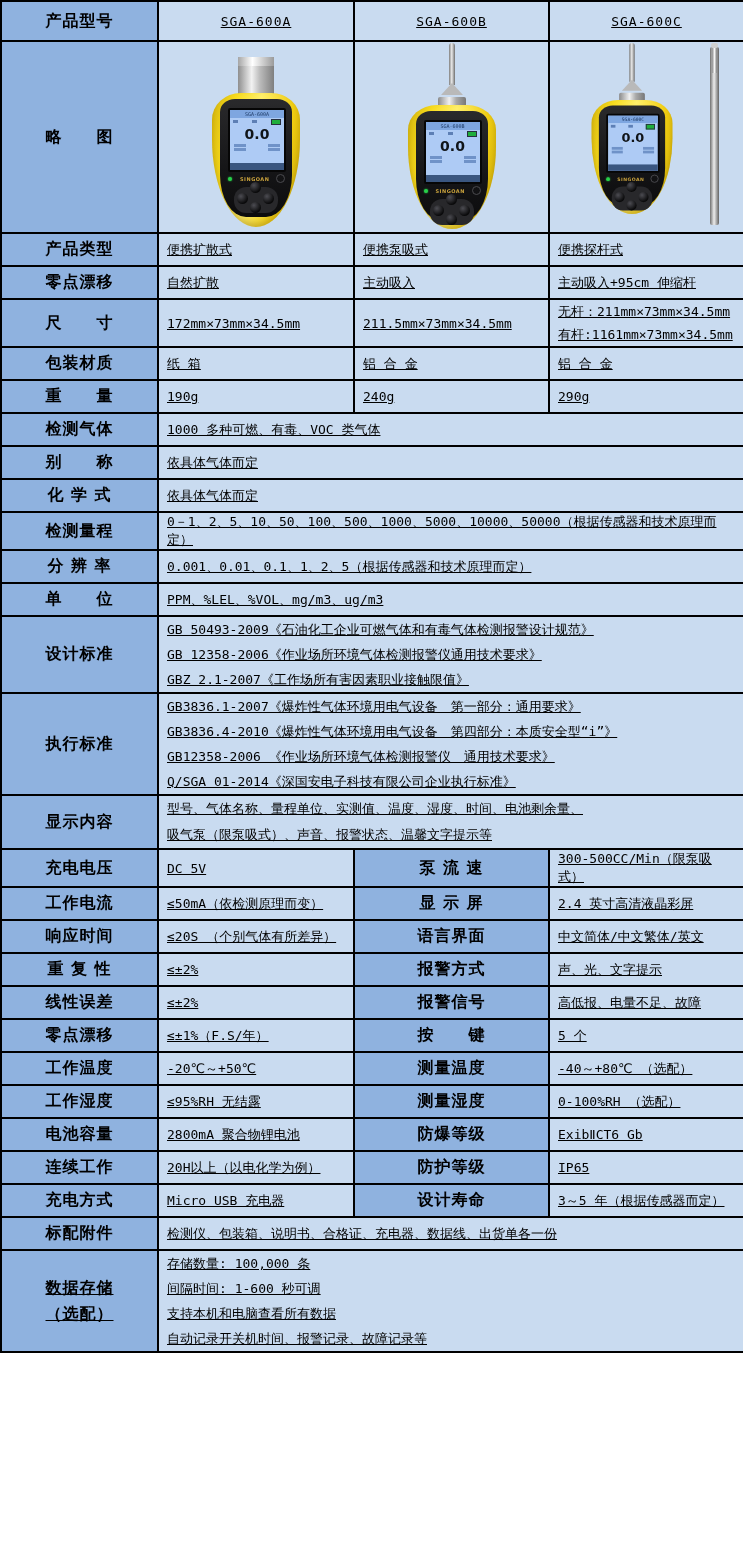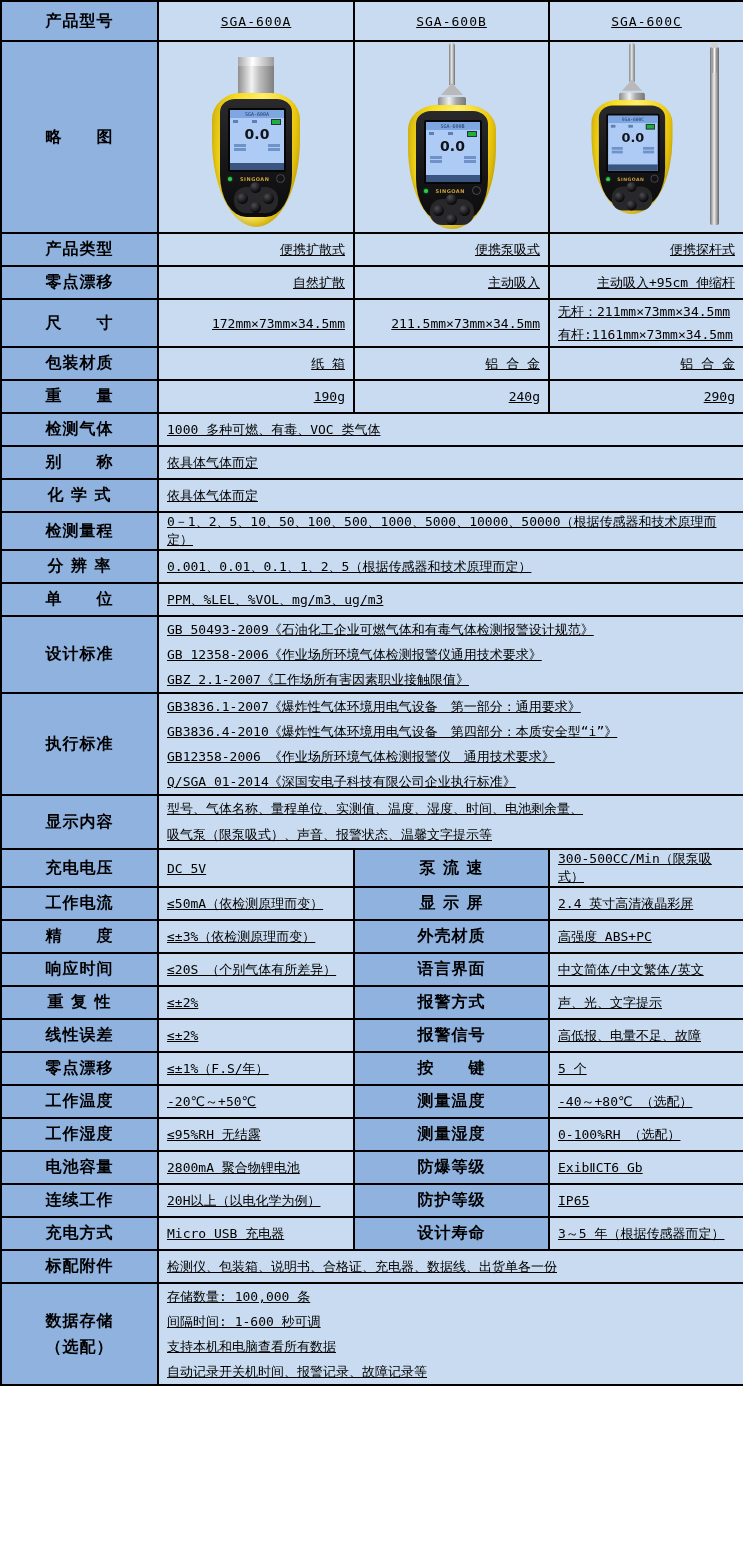--- a/index.html
+++ b/index.html
@@ -4,27 +4,27 @@
 <style>
   html,body{margin:0;padding:0;background:#fff;}
   body{font-family:"DejaVu Sans","Liberation Sans",sans-serif;color:#000;}
   .page{width:658px;}
   table.spec{width:743px;border-collapse:collapse;table-layout:fixed;}
   table.spec th,table.spec td{border:2px solid #000;padding:0 8px;overflow:hidden;vertical-align:middle;}
   table.spec th{background:#8fb2df;font-weight:bold;font-size:16px;letter-spacing:1px;text-align:center;padding:0 4px;}
   table.spec td{background:#c9dbf0;font-size:13px;font-family:"DejaVu Sans Mono","DejaVu Sans",sans-serif;text-decoration:underline;}
   td.model{background:#c5d7ec;text-align:center;font-size:15px;letter-spacing:1px;}
   td.imgcell{background:#ffffff;padding:2px;}
-  td.center{text-align:right;}
+  td.center{text-align:left;}
   td.dims{font-size:11.5px;line-height:23px;padding:0 4px;}
   .lines div{line-height:25px;white-space:nowrap;}
   td.wrap2 div{line-height:26px;white-space:nowrap;}
   tr.h40{height:40px}tr.h196{height:192px}tr.h37{height:33px}tr.h50{height:46px}
   tr.h77{height:73px}tr.h99{height:95px}tr.h54{height:50px}tr.h102{height:98px}
-  .stg-label div{line-height:26px;}
+  .stg-label div{line-height:26px;text-decoration:underline;}
 
   
   .devwrap{position:relative;height:188px;}
   .device{position:absolute;width:110px;height:188px;left:50%;margin-left:-55px;top:0;}
   .device.shift-left{margin-left:-70px;}
   .dev-body{position:absolute;left:11px;top:50px;width:88px;height:134px;
     background:linear-gradient(100deg,#d9b90e 0%,#f8dc1d 22%,#ffef6a 45%,#f2cf12 75%,#cfae08 100%);
     border-radius:30px 30px 46px 46px / 28px 28px 92px 92px;box-shadow:inset 0 -4px 6px rgba(120,90,0,.35);}
   .dev-face{position:absolute;left:19px;top:56px;width:72px;height:118px;
     background:linear-gradient(180deg,#2a2a2c,#151517 60%,#0c0c0d);
@@ -311,26 +311,20 @@
           <th>泵 流 速</th>
           <td>300-500CC/Min（限泵吸式）</td>
         </tr>
   <tr class="h37">
           <th>工作电流</th>
           <td>≤50mA（依检测原理而变）</td>
           <th>显 示 屏</th>
           <td>2.4 英寸高清液晶彩屏</td>
         </tr>
   <tr class="h37">
-          <th>精　　度</th>
-          <td>≤±3%（依检测原理而变）</td>
-          <th>外壳材质</th>
-          <td>高强度 ABS+PC</td>
-        </tr>
-  <tr class="h37">
           <th>响应时间</th>
           <td>≤20S （个别气体有所差异）</td>
           <th>语言界面</th>
           <td>中文简体/中文繁体/英文</td>
         </tr>
   <tr class="h37">
           <th>重 复 性</th>
           <td>≤±2%</td>
           <th>报警方式</th>
           <td>声、光、文字提示</td>

